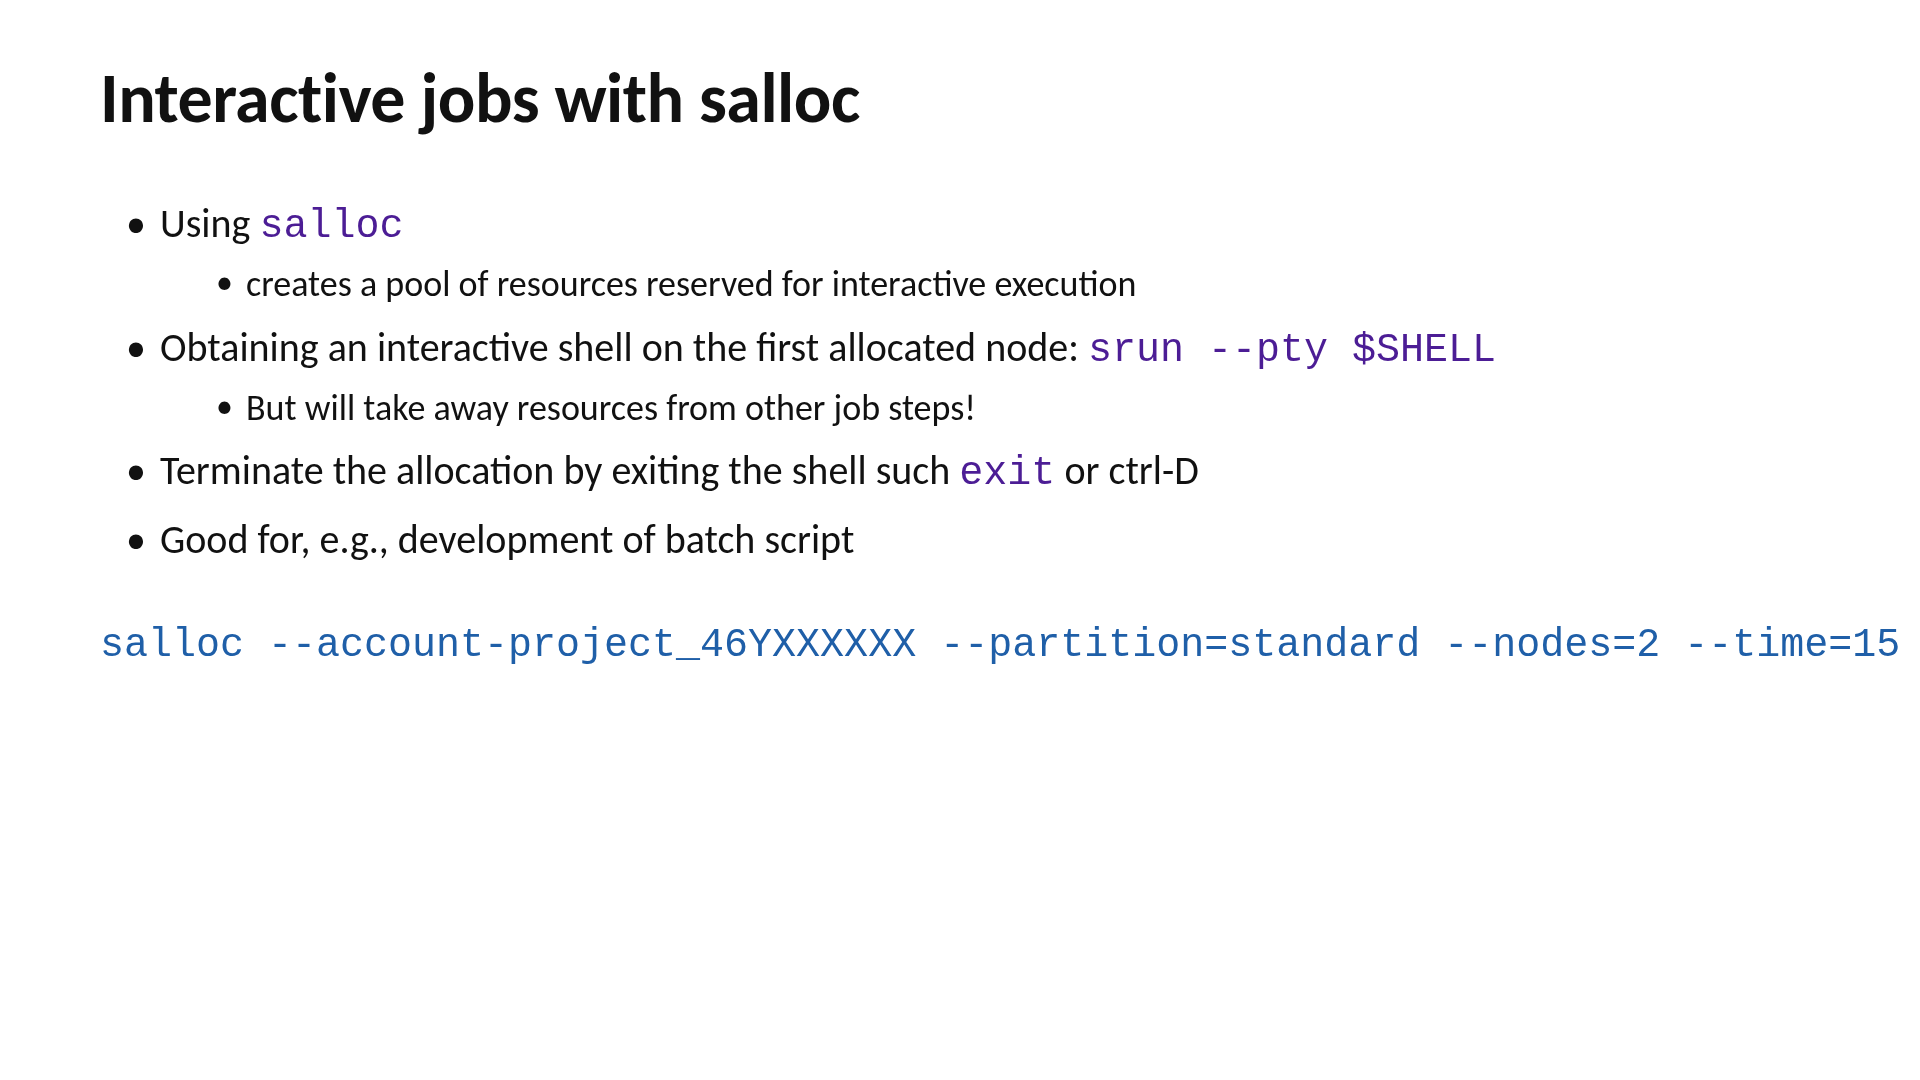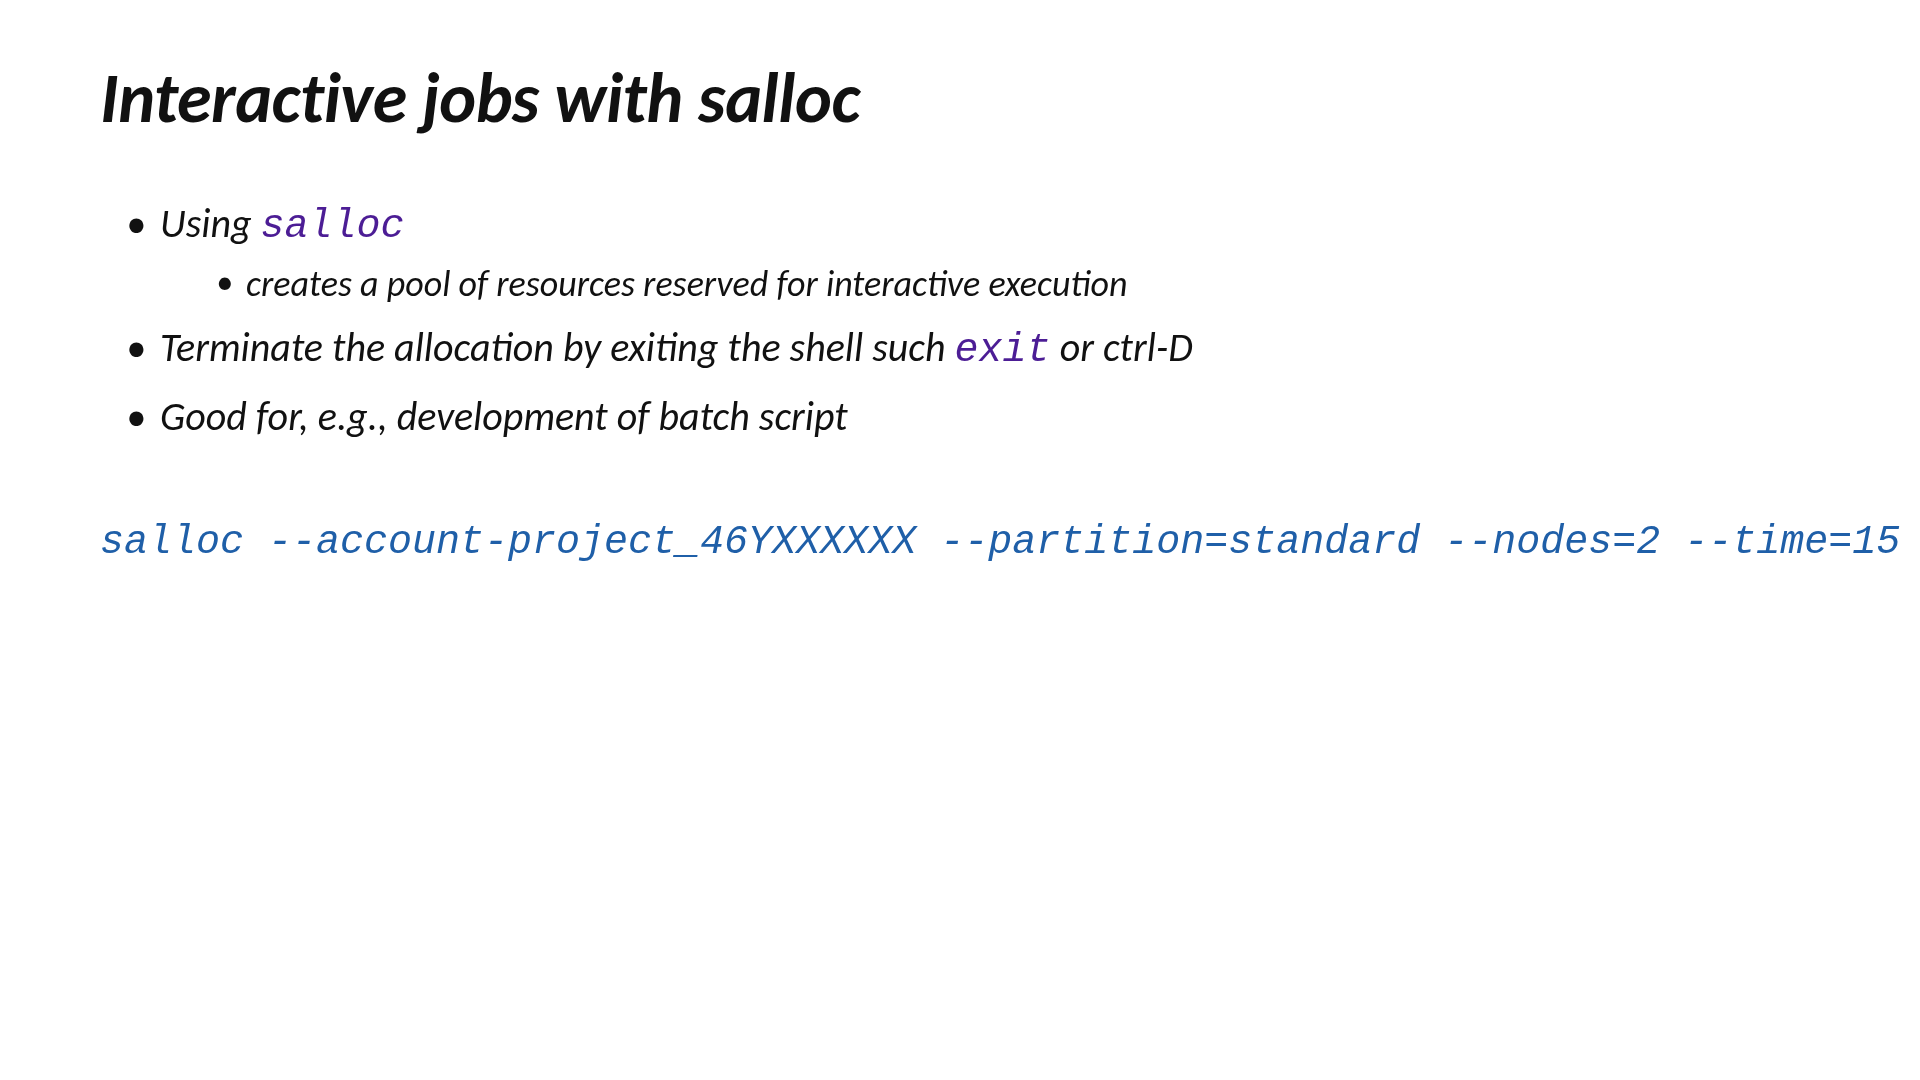--- a/index.html
+++ b/index.html
@@ -9,21 +9,20 @@
     height: 1080px;
     background: #ffffff;
     font-family: "Calibri", "Segoe UI", "Helvetica Neue", Arial, sans-serif;
     color: #111;
   }
   .slide {
     box-sizing: border-box;
     width: 1920px;
     height: 931px;
     padding: 40px 100px 40px 100px;
-    font-style: italic;
   }
   .title {
     font-size: 70px;
     font-weight: 700;
     letter-spacing: -0.5px;
     margin: 20px 0 60px 0;
     line-height: 1.1;
   }
   ul.lvl1 {
     list-style: none;
@@ -83,21 +82,21 @@
     left: 8px;
     top: 0;
     font-size: 30px;
     color: #111;
   }
   .code {
     font-family: "Consolas", "Menlo", "Courier New", monospace;
     color: #4c1d95;
   }
   .command-block {
-    margin-top: 76px;
+    margin-top: 56px;
     font-family: "Consolas", "Menlo", "Courier New", monospace;
     color: #1f5fa8;
     font-size: 40px;
     padding-left: 0;
     white-space: nowrap;
   }
 </style>
 </head>
 <body>
 
@@ -108,20 +107,26 @@
   <ul class="lvl1">
 
     <li>
       <span>Using </span><span class="code">salloc</span>
       <ul class="lvl2">
         <li>creates a pool of resources reserved for interactive execution</li>
       </ul>
     </li>
 
 
+    <li>
+      <span>Obtaining an interactive shell on the first allocated node: </span><span class="code">srun --pty $SHELL</span>
+      <ul class="lvl2">
+        <li>But will take away resources from other job steps!</li>
+      </ul>
+    </li>
 
     <li>
       <span>Terminate the allocation by exiting the shell such </span><span class="code">exit</span><span> or ctrl-D</span>
     </li>
 
     <li>Good for, e.g., development of batch script</li>
 
   </ul>
 
   <div class="command-block">salloc --account-project_46YXXXXXX --partition=standard --nodes=2 --time=15</div>

